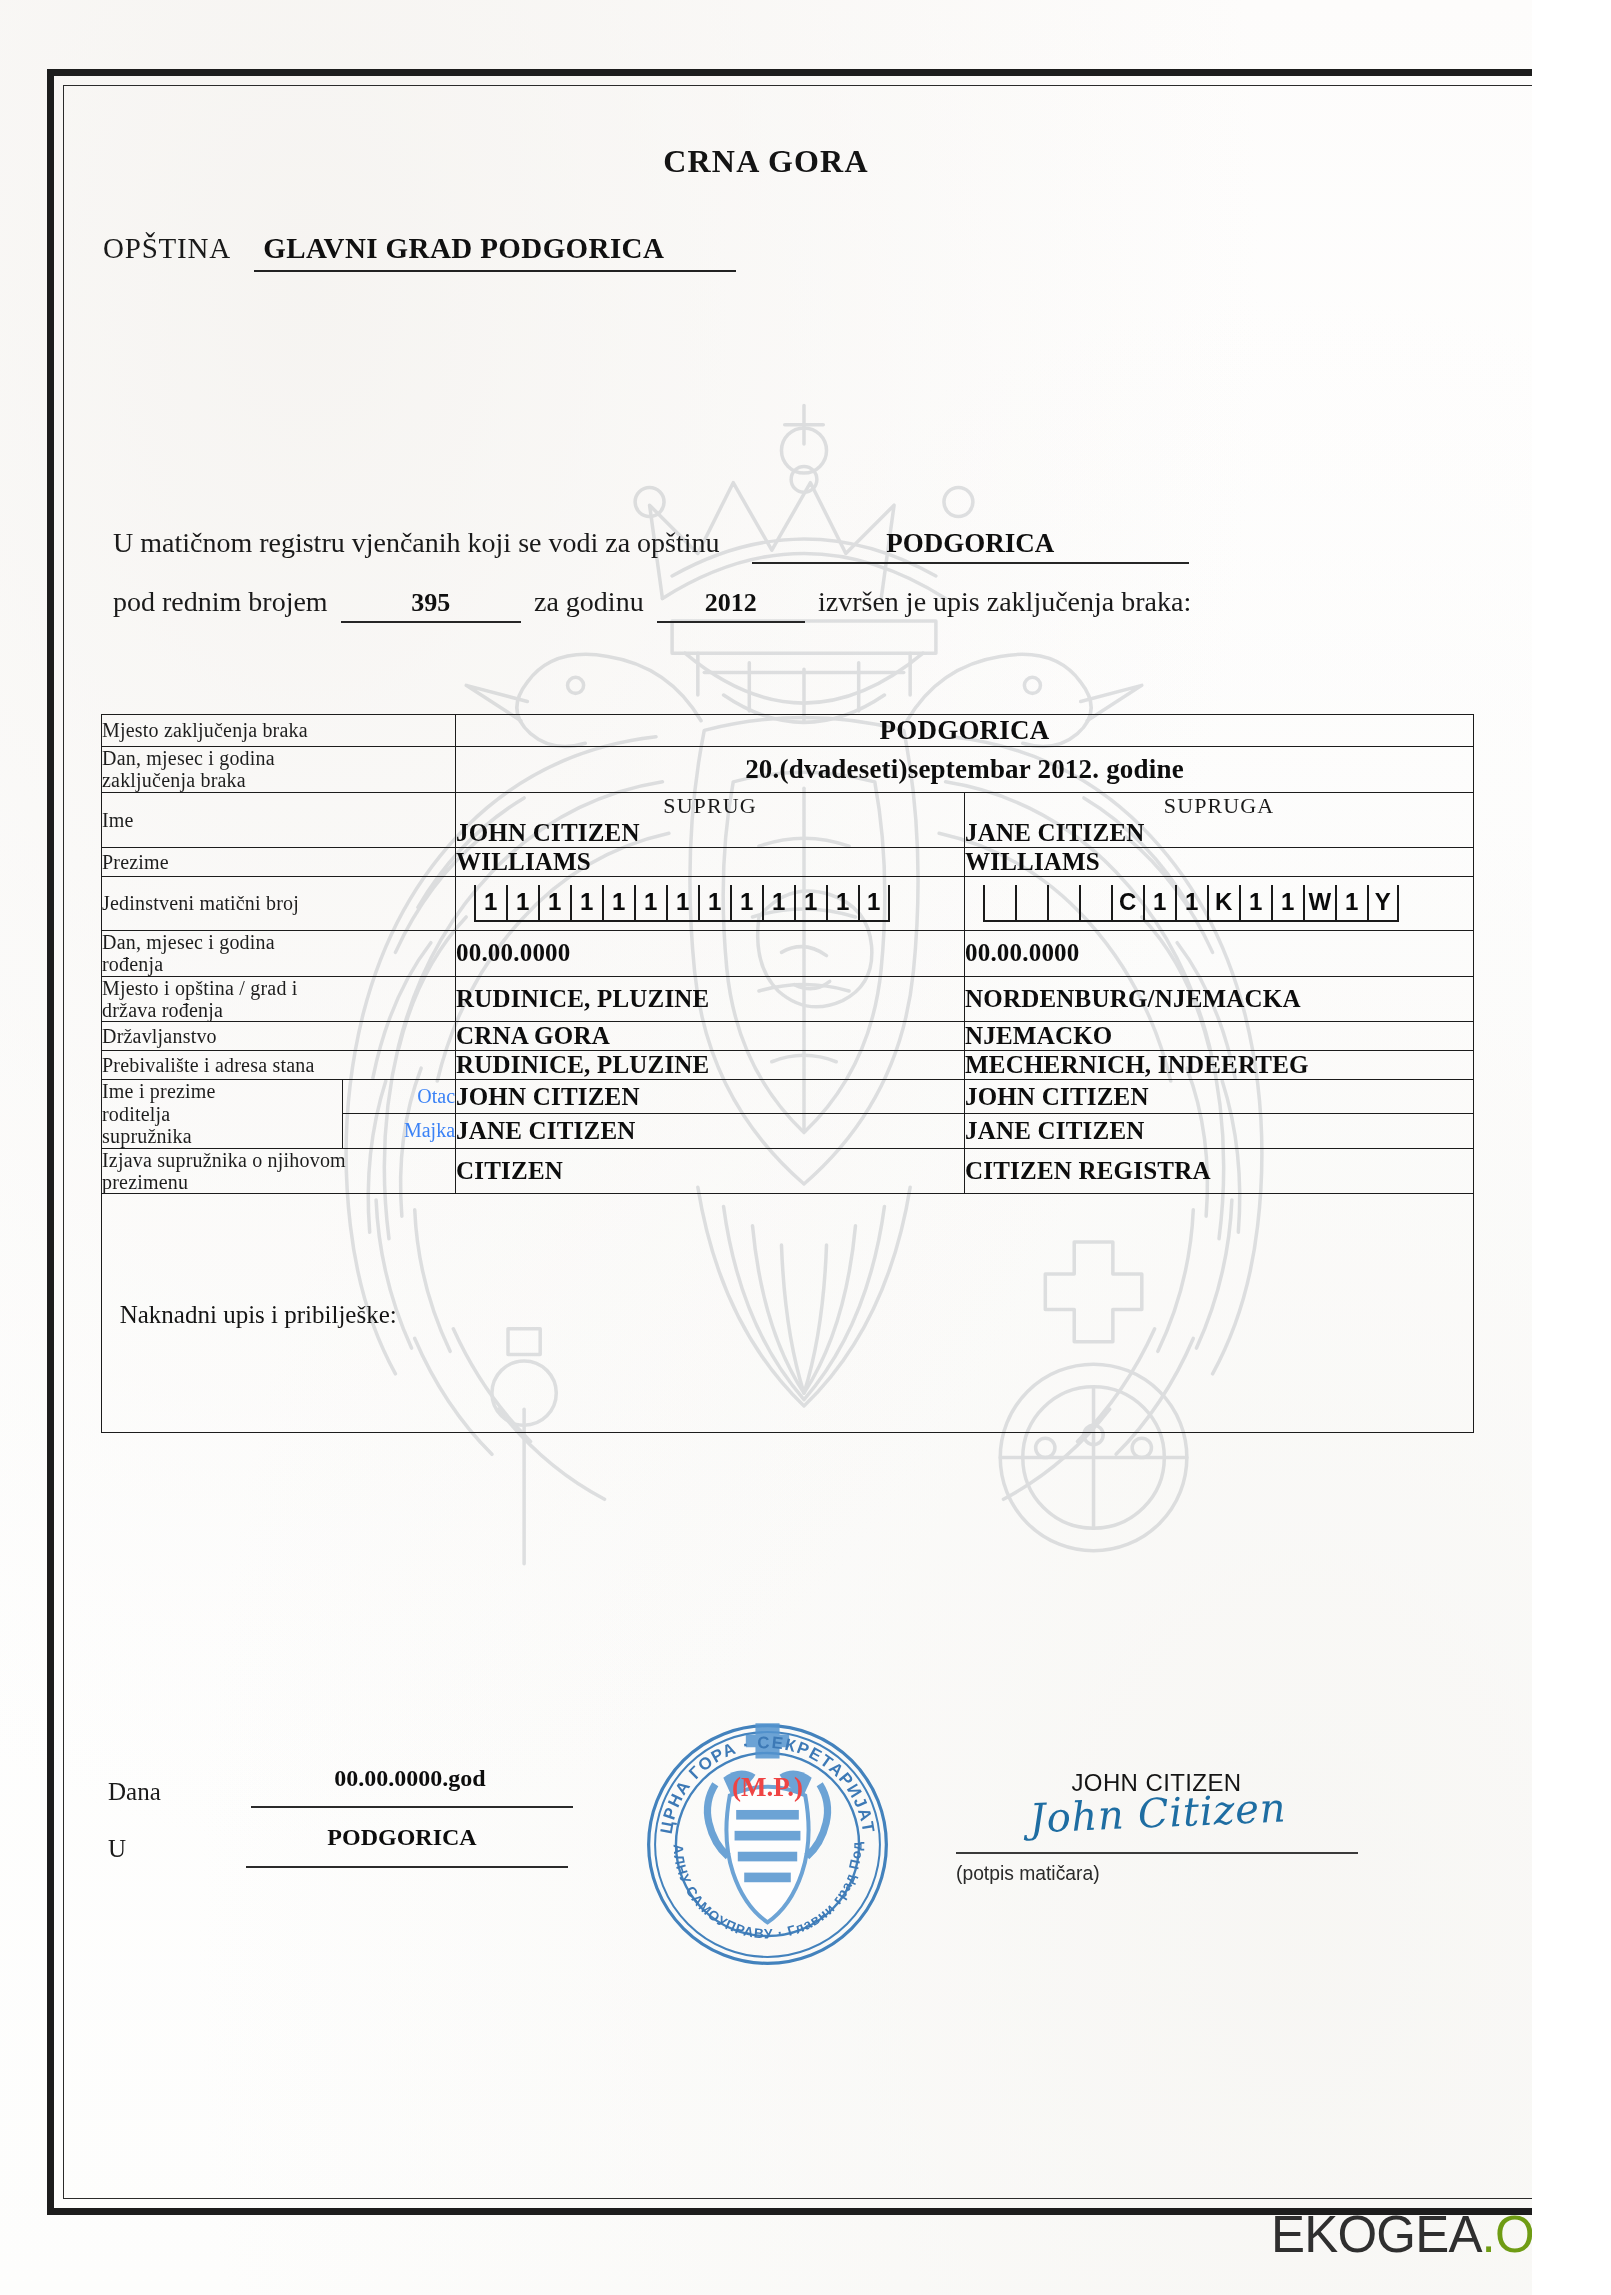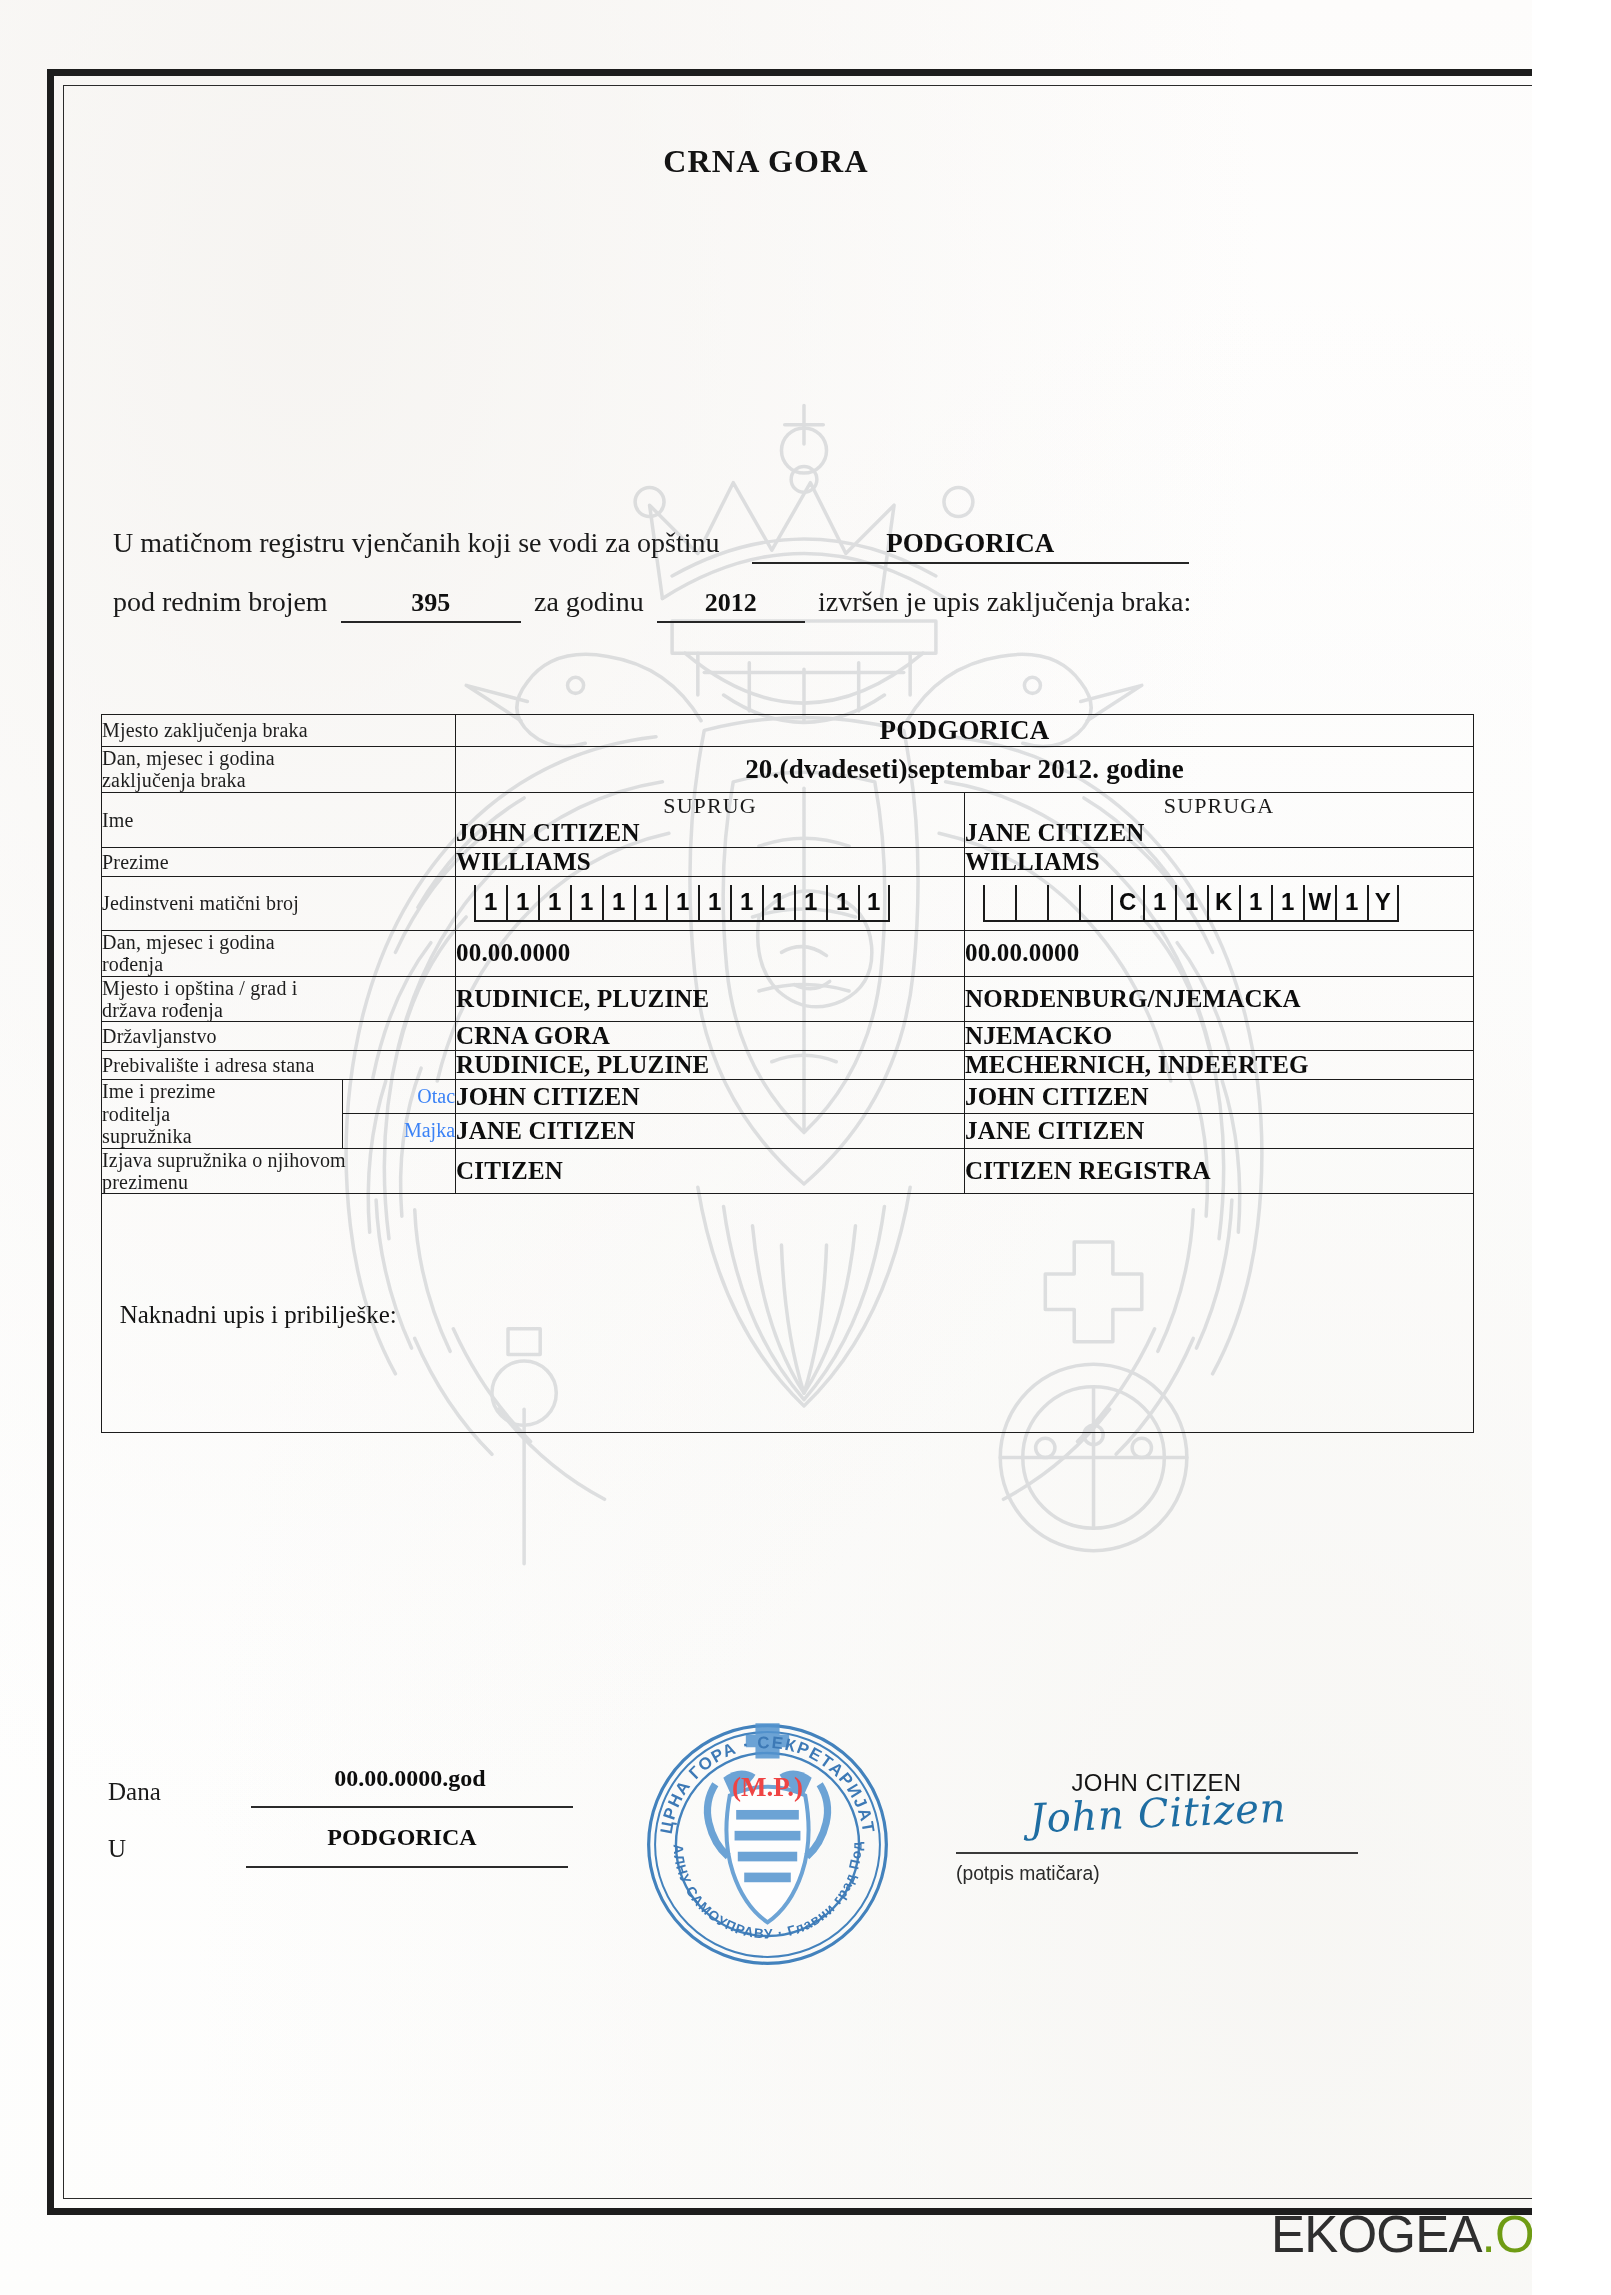--- a/index.html
+++ b/index.html
@@ -387,20 +387,24 @@
         <path d="M46 2 h20 v-16 h-20 z"></path>
       </g>
     </svg>
   </div>
 
   <div class="frame-outer"></div>
   <div class="frame-inner"></div>
 
   <div class="country">CRNA GORA</div>
 
+  <div class="opstina-row">
+    <span class="opstina-label">OPŠTINA</span>
+    <span class="opstina-value">GLAVNI GRAD PODGORICA</span>
+  </div>
 
 
   <div class="para l1">
     <span>U matičnom registru vjenčanih koji se vodi za opštinu</span>
     <span class="fill opst">PODGORICA</span>
   </div>
 
   <div class="para l2">
     <span>pod rednim brojem</span>
     <span class="fill num">395</span>

